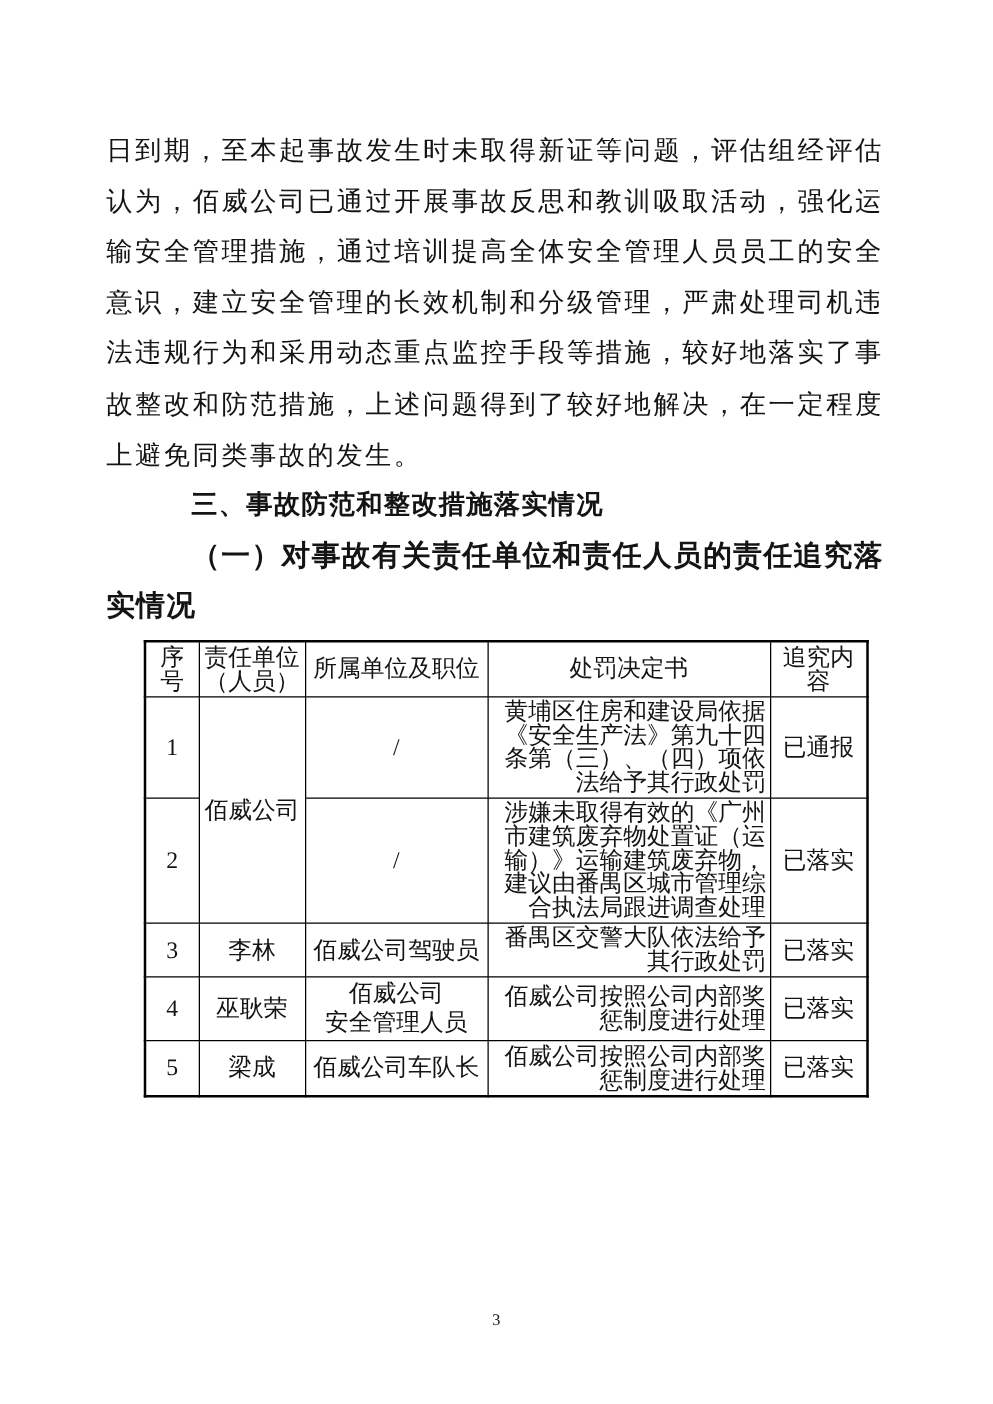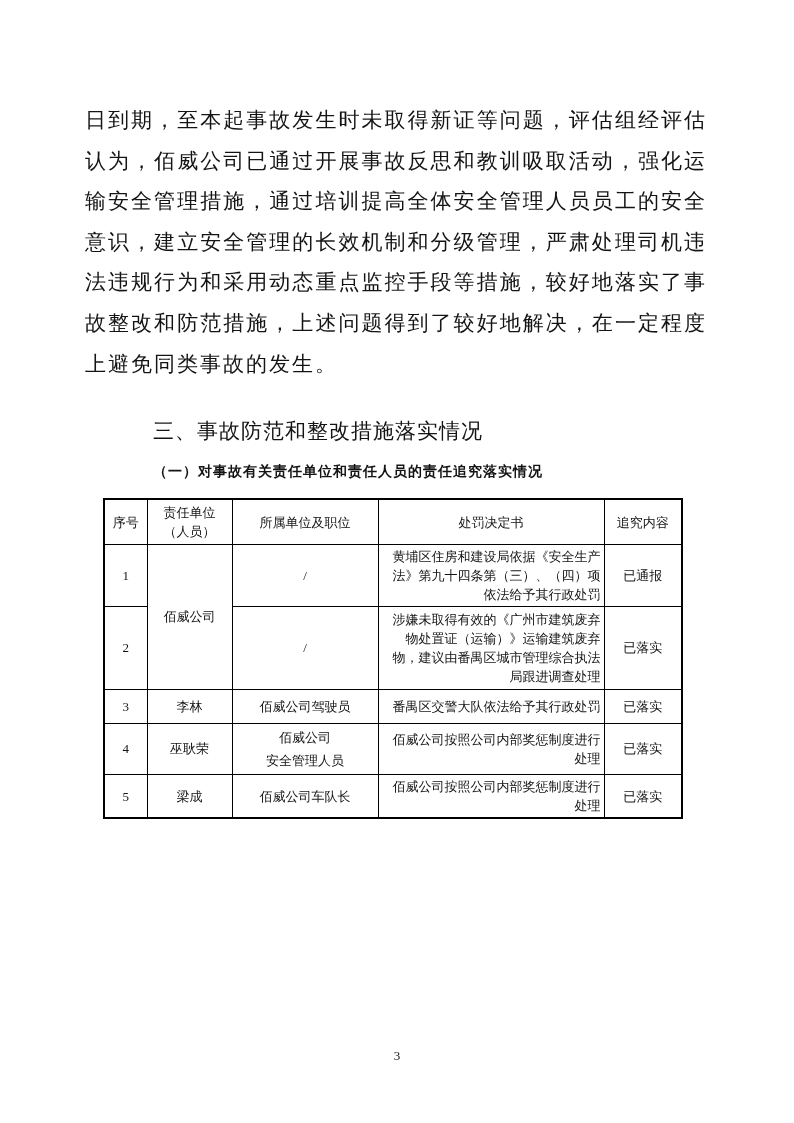--- a/index.html
+++ b/index.html
@@ -21,47 +21,46 @@
     line-height: 40.6px;
     letter-spacing: 2px;
     text-align: justify;
   }
 
   p.body-par { text-indent: 2em; }
   p.body-par.no-indent { text-indent: 0; }
 
   .heading-hei {
     font-family: "Liberation Sans", "DejaVu Sans", sans-serif;
-    font-weight: normal;
+    font-weight: bold;
     font-size: 21px;
     line-height: 40.6px;
     letter-spacing: 1px;
     text-indent: 68px;
     text-align: justify;
-    margin-top: 27px;
   }
 
   .heading-kai {
     font-family: "Liberation Serif", "DejaVu Serif", serif;
     font-weight: bold;
-    font-size: 14px;
+    font-size: 23px;
     line-height: 40.6px;
     letter-spacing: 1px;
     text-indent: 68px;
     text-align: justify;
   }
 
   table.resp-table {
     border-collapse: collapse;
-    margin-left: 18px;
+    margin-left: 30px;
     margin-top: 6px;
     margin-bottom: 8px;
     width: 578px;
     table-layout: fixed;
-    font-size: 13px;
+    font-size: 19px;
     line-height: 19px;
     letter-spacing: 0;
     text-align: center;
     border: 2.5px solid #000;
   }
   table.resp-table th, table.resp-table td {
     border: 1.5px solid #000;
     vertical-align: middle;
     padding: 2px 3px;
     font-weight: normal;

